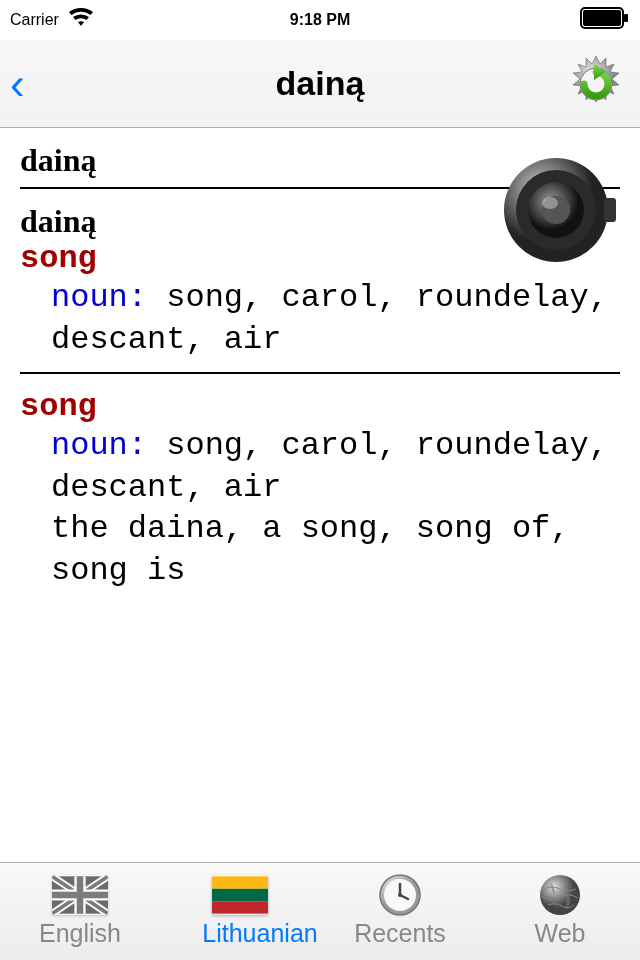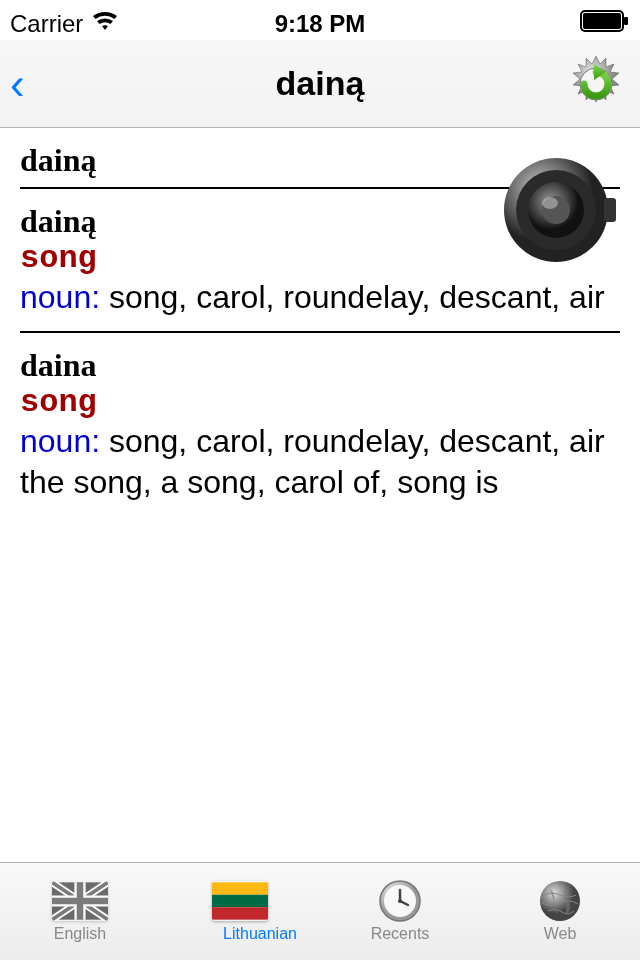--- a/index.html
+++ b/index.html
@@ -7,24 +7,24 @@
       width: 640px;
       height: 960px;
       font-family: -apple-system, "Helvetica Neue", Helvetica, Arial, sans-serif;
       background: #fff;
       overflow: hidden;
       position: relative;
     }
     .status-bar {
       height: 40px;
       display: flex;
-      align-items: flex-start;
+      align-items: center;
       justify-content: space-between;
-      padding: 10px 10px;
-      font-size: 24px;
+      padding: 16px 10px;
+      font-size: 16px;
       font-weight: 500;
       color: #000;
     }
     .status-left { display: flex; align-items: center; gap: 8px; }
     .status-center { position: absolute; left: 50%; transform: translateX(-50%); font-weight: 700; }
     .status-right { display: flex; align-items: center; gap: 6px; }
     .wifi-icon { display: inline-block; }
     .battery-icon { display: inline-block; }
 
     .nav-bar {
@@ -92,24 +92,25 @@
       font-weight: bold;
       color: #000;
     }
     .translation {
       font-family: Liberation Mono, monospace;
       font-size: 32px;
       font-weight: bold;
       color: #a00000;
     }
     .definition {
-      font-family: Liberation Sans, sans-serif;
+      font-family: Liberation Mono, monospace;
       font-size: 32px;
       color: #000;
       line-height: 1.3;
+      margin-left: 31px;
     }
     .pos-label {
       color: #0000d0;
     }
     .speaker-icon {
       position: absolute;
       right: 20px;
       top: 22px;
       width: 120px;
       height: 120px;
@@ -137,21 +138,21 @@
       cursor: pointer;
     }
     .tab-icon {
       width: 56px;
       height: 40px;
       display: flex;
       align-items: center;
       justify-content: center;
     }
     .tab-label {
-      font-size: 16px;
+      font-size: 25px;
       color: #888;
     }
     .tab-item.active .tab-label {
       color: #007aff;
       margin-left: 40px;
     }
     .flag {
       width: 60px;
       height: 40px;
       border-radius: 3px;
@@ -239,26 +240,25 @@
     <div class="entry-word">dainą</div>
     <div class="translation">song</div>
     <div class="definition">
       <span class="pos-label">noun:</span><span> song, carol, roundelay, descant, air</span>
     </div>
   </div>
 
   <hr class="divider">
 
   <div class="entry">
-    <div class="entry-word">daina</div>
     <div class="translation">song</div>
     <div class="definition">
       <span class="pos-label">noun:</span><span> song, carol, roundelay, descant, air</span>
     </div>
-    <div class="definition">the song, a song, carol of, song is</div>
+    <div class="definition">the daina, a song, song of, song is</div>
   </div>
 </div>
 
 <div class="tab-bar">
   <div class="tab-item">
     <div class="tab-icon">
       <svg class="flag" width="60" height="40" viewBox="0 0 60 40" style="filter:grayscale(1) opacity(0.65)">
         <rect width="60" height="40" fill="#012169"></rect>
         <path d="M0 0 L60 40 M60 0 L0 40" stroke="#fff" stroke-width="8"></path>
         <path d="M0 0 L60 40 M60 0 L0 40" stroke="#C8102E" stroke-width="4"></path>

